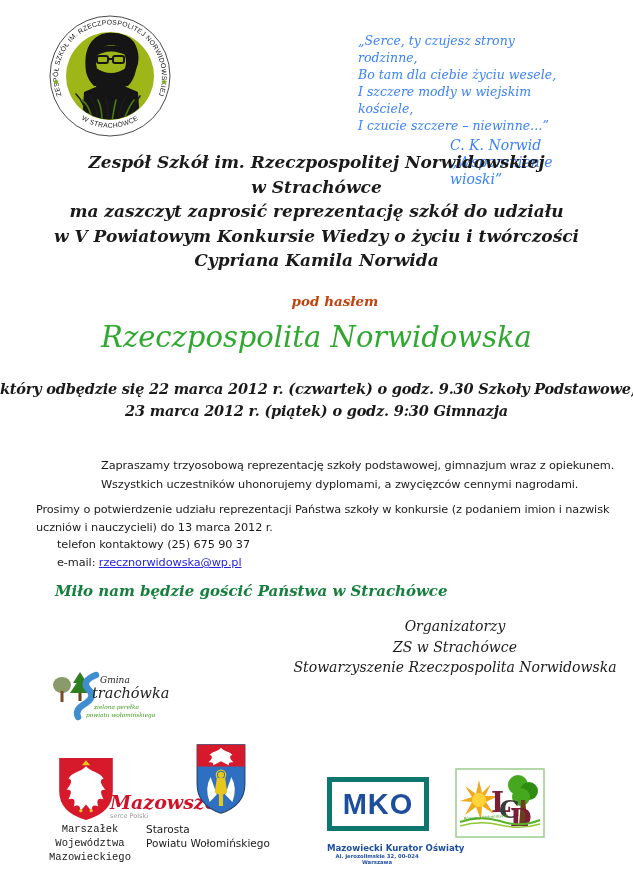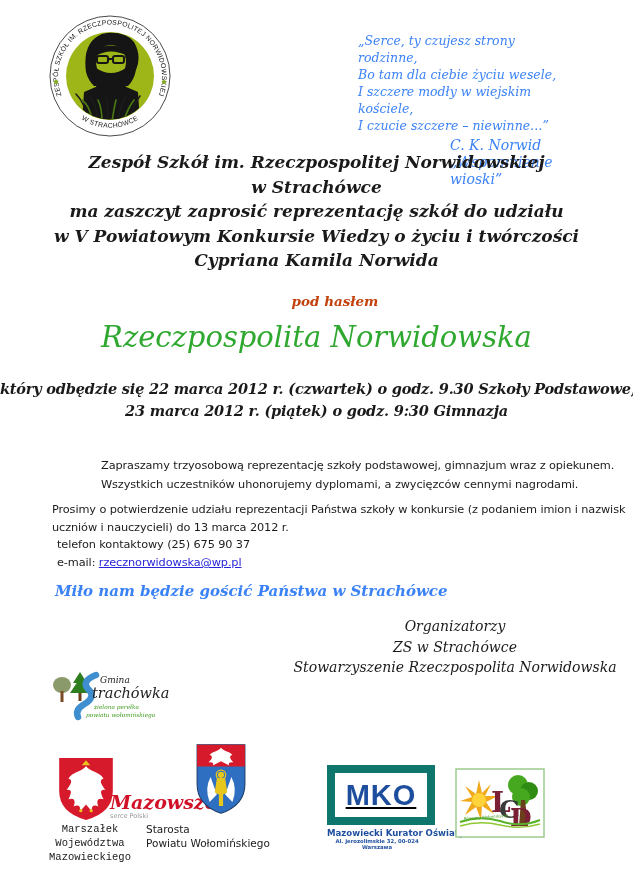--- a/index.html
+++ b/index.html
@@ -19,48 +19,48 @@
        font-size:13.5px;color:#c2410c;margin-left:37px;}
   .title{left:0;right:0;top:320px;text-align:center;font-style:italic;font-size:29px;
          color:#2fa82f;white-space:nowrap;}
   .dates{left:0;right:0;top:378px;text-align:center;font-style:italic;font-weight:bold;
          font-size:14.5px;line-height:21.5px;color:#1a1a1a;letter-spacing:-0.2px;white-space:nowrap;}
 
   
   .bodytxt{font-family:"DejaVu Sans",sans-serif;font-size:11.3px;color:#1b1b1b;
            letter-spacing:-0.1px;white-space:nowrap;}
   .p1{left:57px;top:456px;line-height:19px;margin-left:44px;}
-  .p2{left:52px;top:501px;line-height:18px;}
+  .p2{left:36px;top:501px;line-height:18px;}
   .phone{left:57px;top:538px;}
   .email{left:57px;top:556px;}
   .email a{color:#2626d9;text-decoration:underline;}
 
-  .welcome{left:55px;top:582px;font-style:italic;font-weight:bold;font-size:15px;color:#3b82f6;
+  .welcome{left:55px;top:582px;font-style:italic;font-weight:bold;font-size:15px;color:#15803d;
            white-space:nowrap;}
   .orgs{left:270px;top:616px;width:370px;text-align:center;font-style:italic;font-size:14px;
         line-height:20.5px;color:#1a1a1a;}
 
   
   .school-logo{left:36px;top:12px;width:148px;height:128px;}
   .arc-text{font-family:"Liberation Sans",sans-serif;font-size:6.8px;letter-spacing:0.25px;fill:#161616;}
   .gmina{left:52px;top:670px;width:120px;height:58px;}
   .marsz-shield{left:57px;top:756px;width:58px;height:66px;}
   .marsz-cap{left:14px;top:822px;width:152px;text-align:center;font-family:Liberation Mono, monospace;
              font-size:10.5px;line-height:14px;color:#1a1a1a;}
   .mazowsze{left:110px;top:792px;width:112px;text-align:left;}
   .mazowsze .brand{font-family:"DejaVu Serif",serif;font-style:italic;font-weight:bold;
                    font-size:19px;color:#d01228;line-height:20px;}
   .mazowsze .sub{font-family:"DejaVu Sans",sans-serif;font-size:6.5px;color:#979797;text-align:left;
                  padding-right:6px;}
   .staro-shield{left:195px;top:742px;width:52px;height:74px;}
   .staro-cap{left:146px;top:822px;width:150px;text-align:left;font-family:"DejaVu Sans",sans-serif;
              font-size:10.5px;line-height:14px;color:#1a1a1a;}
   .mko{left:327px;top:765px;width:100px;text-align:center;}
-  .mko .box{width:92px;height:44px;border:8px solid #0f766e;margin:0 auto;display:flex;
-            align-items:center;justify-content:center;text-decoration:underline;}
+  .mko .box{width:92px;height:44px;border:5px solid #0f766e;margin:12px auto;display:flex;
+            align-items:center;justify-content:center;}
   .mko .letters{font-family:"Liberation Sans",sans-serif;font-weight:bold;font-size:29px;
                 color:#1d4e9e;letter-spacing:1px;}
   .mko .cap{font-family:"DejaVu Sans",sans-serif;font-weight:bold;font-size:8.6px;color:#1d4e9e;
             margin-top:3px;white-space:nowrap;}
   .mko .addr{font-family:"DejaVu Sans",sans-serif;font-weight:bold;font-size:5.3px;color:#1d4e9e;}
   .lgd{left:455px;top:768px;width:90px;height:70px;}
 </style>
 </head>
 <body>
 

